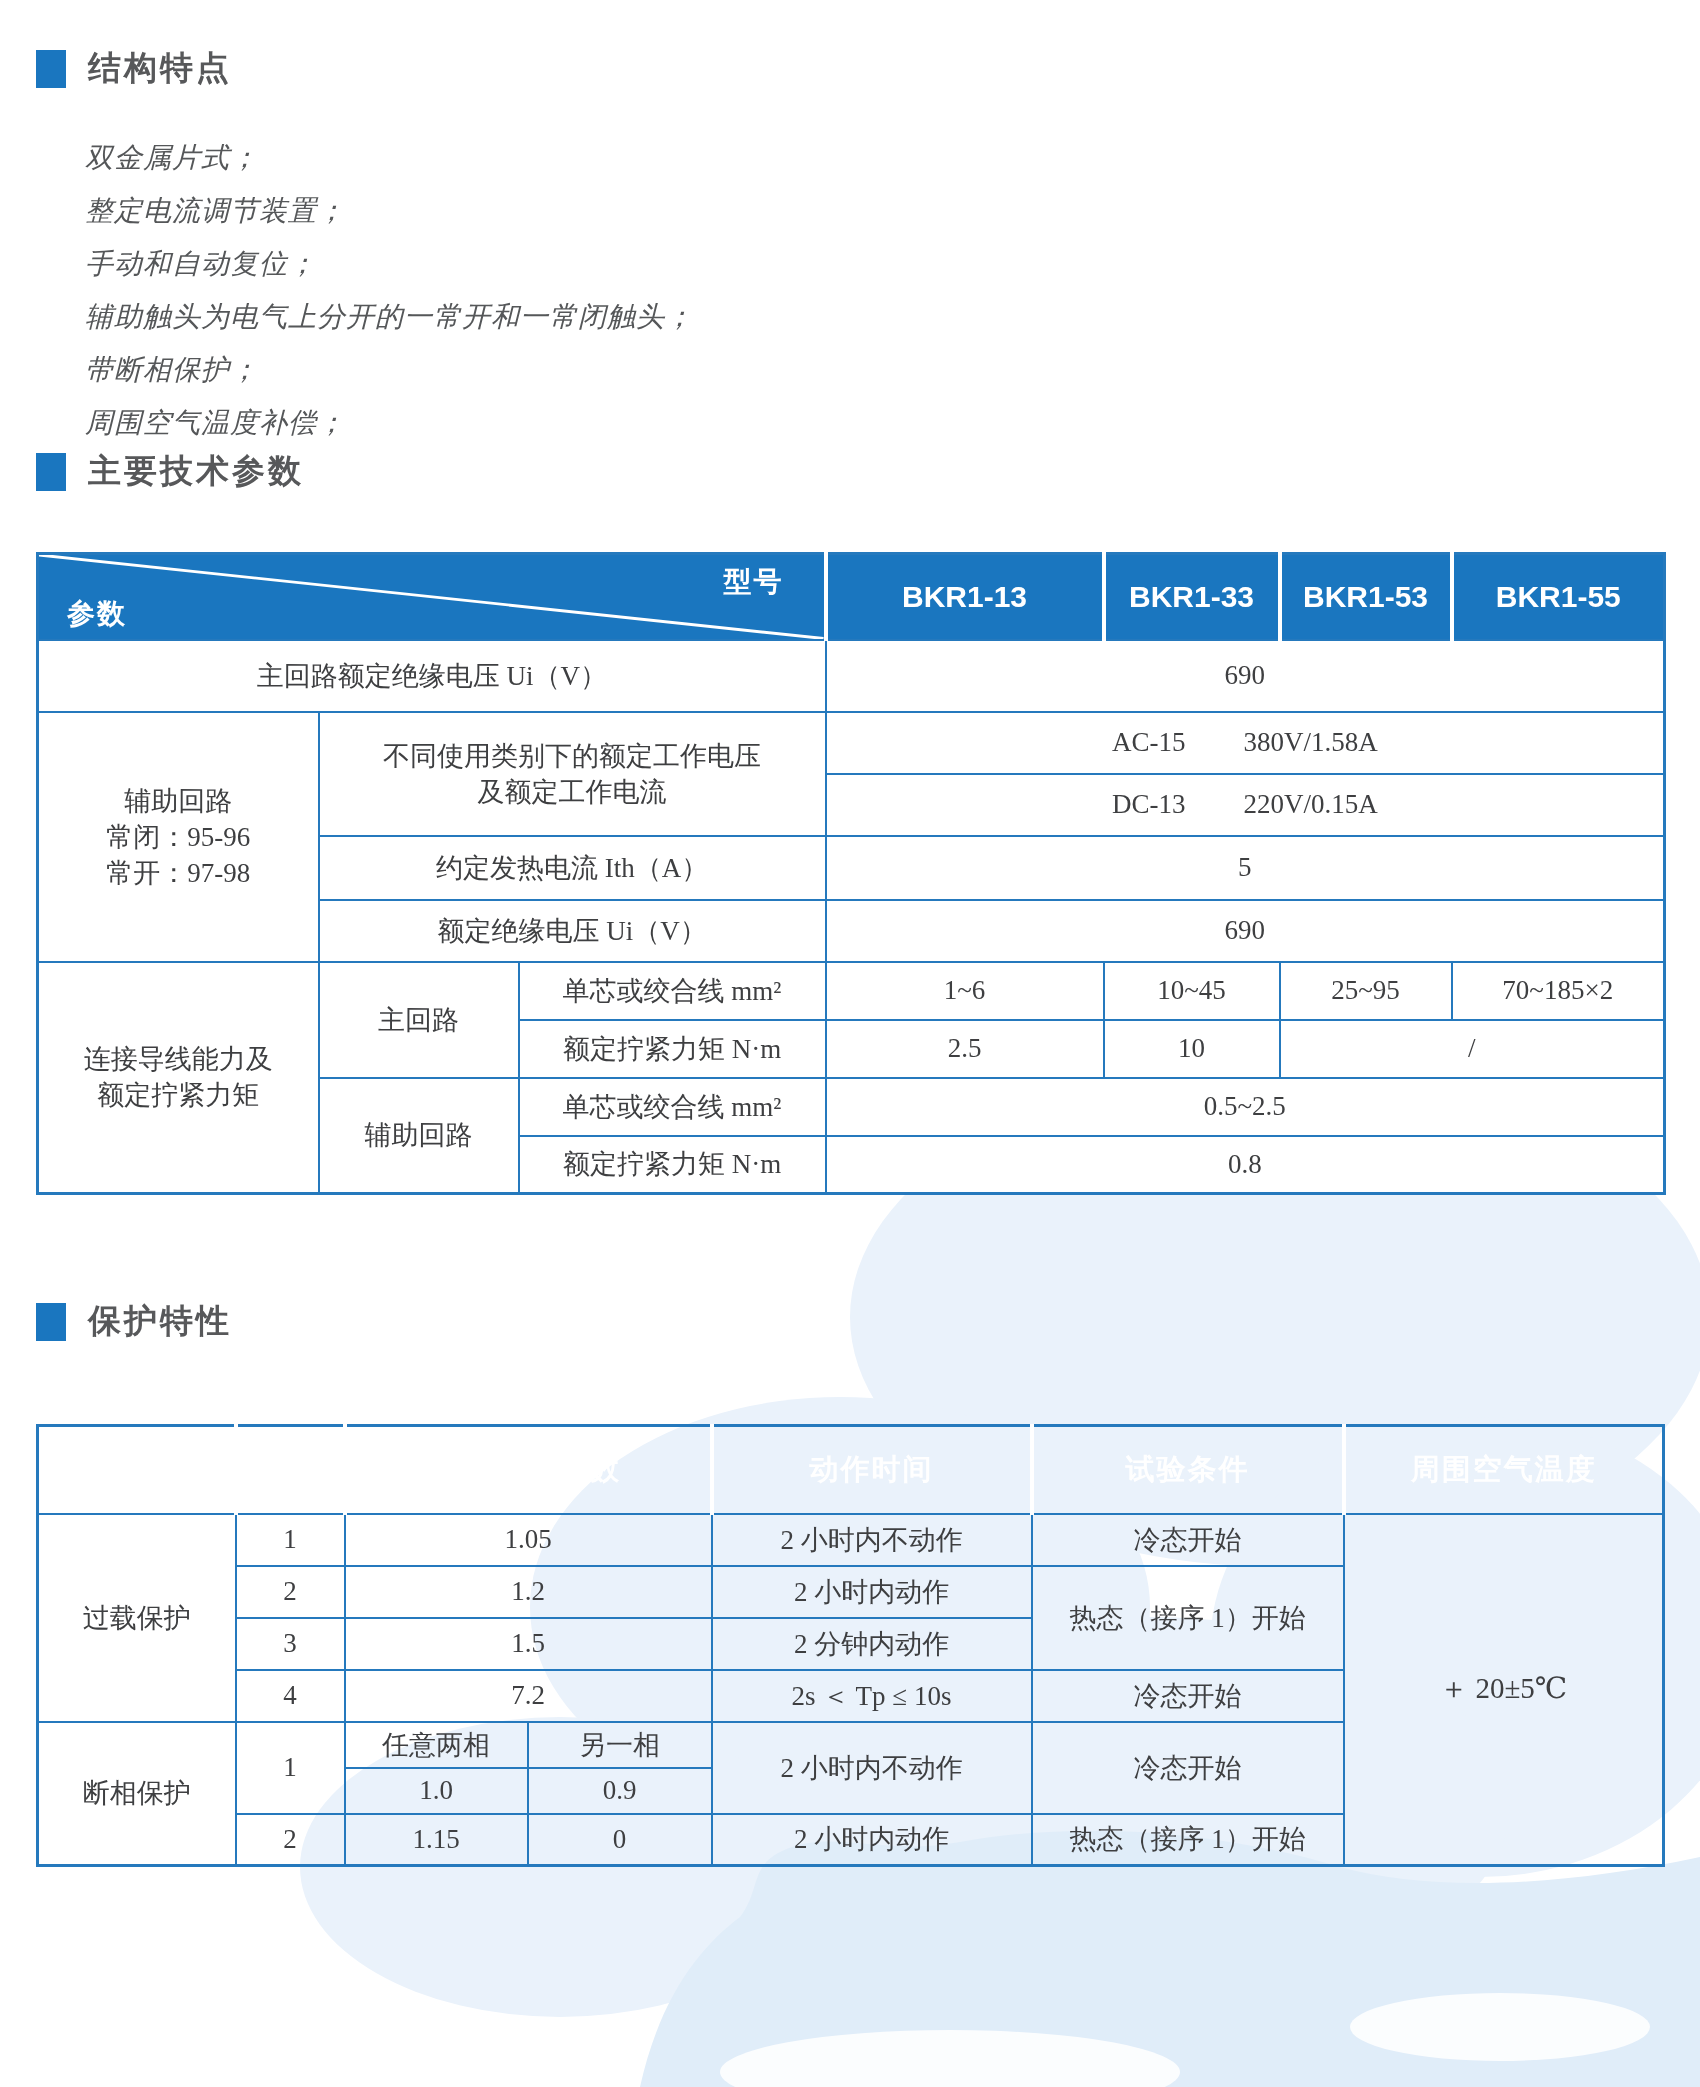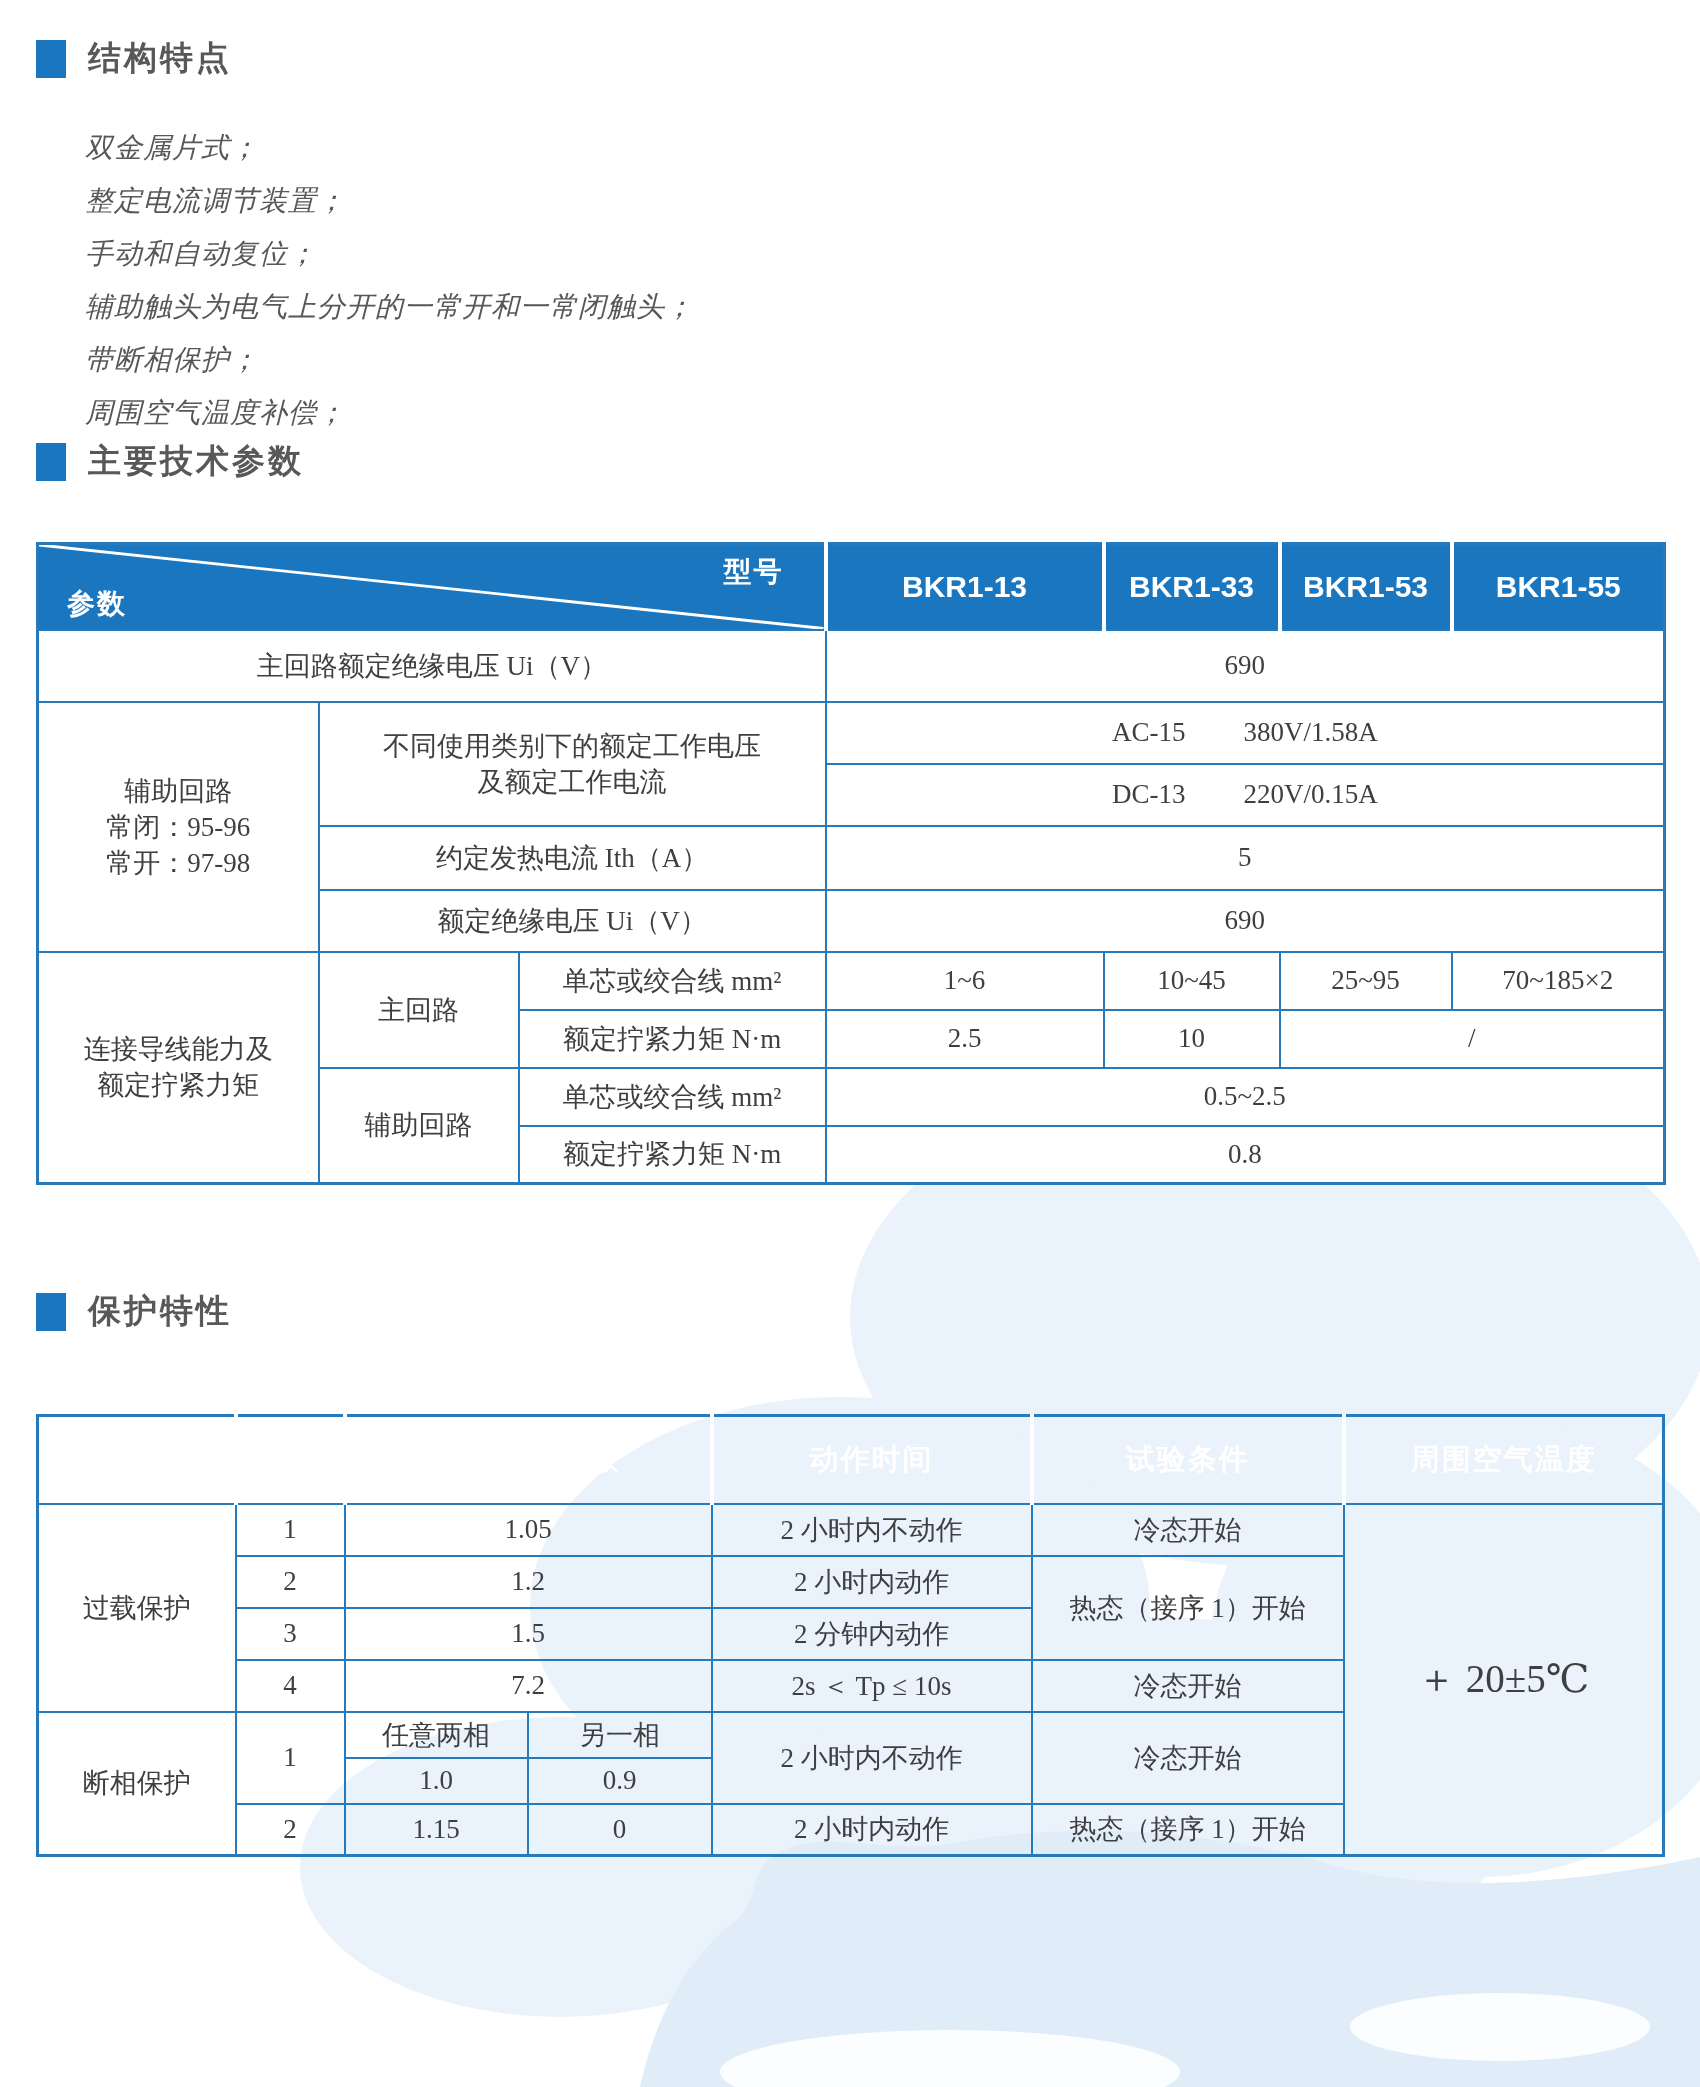--- a/index.html
+++ b/index.html
@@ -2,21 +2,21 @@
 <html><head>
 <meta charset="utf-8">
 <style>
   html,body{margin:0;padding:0;}
   body{
     width:1700px;height:2087px;position:relative;overflow:hidden;
     background:#ffffff;
     font-family:"Liberation Sans","DejaVu Sans",sans-serif;
   }
   .watermark{position:absolute;left:0;bottom:0;z-index:0;}
-  .content{position:relative;z-index:1;padding:36px 37px 0 36px;}
+  .content{position:relative;z-index:1;padding:46px 37px 0 36px;}
 
   
   .sec-head{display:flex;align-items:center;gap:22px;}
   .sec-bullet{width:30px;height:38px;background:#1a76bf;flex:0 0 auto;}
   .sec-title{font-size:33px;font-weight:bold;color:#57585a;letter-spacing:3px;}
 
   
   .features{margin:40px 0 0 49px;}
   .features div{font-size:28px;color:#555759;line-height:53px;letter-spacing:1px;font-style:italic;}
 
@@ -37,21 +37,21 @@
   .corner .lab{position:absolute;font-size:28px;letter-spacing:2px;
      font-family:"Liberation Sans","DejaVu Sans",sans-serif;}
   .corner .lab.tr{top:8px;right:40px;}
   .corner .lab.bl{bottom:6px;left:28px;}
   .pair{display:inline-flex;gap:58px;}
 
   
   .t2{width:1626px;border:3px solid #2579bd;margin-top:80px;background:transparent;}
   .t2 .thead td{font-size:29px;letter-spacing:2px;}
   .t2 td{background:transparent;}
-  .ambient{font-size:39px;}
+  .ambient{font-size:29px;}
 
   .mt-sec2{}
   .mt-sec3{margin-top:104px;}
 </style>
 </head>
 <body>
 
 <svg class="watermark" width="1700" height="1100" viewBox="0 0 1700 1100" aria-hidden="true">
   <g fill="#eaf2fb">
     <ellipse cx="1280" cy="330" rx="430" ry="250"></ellipse>

